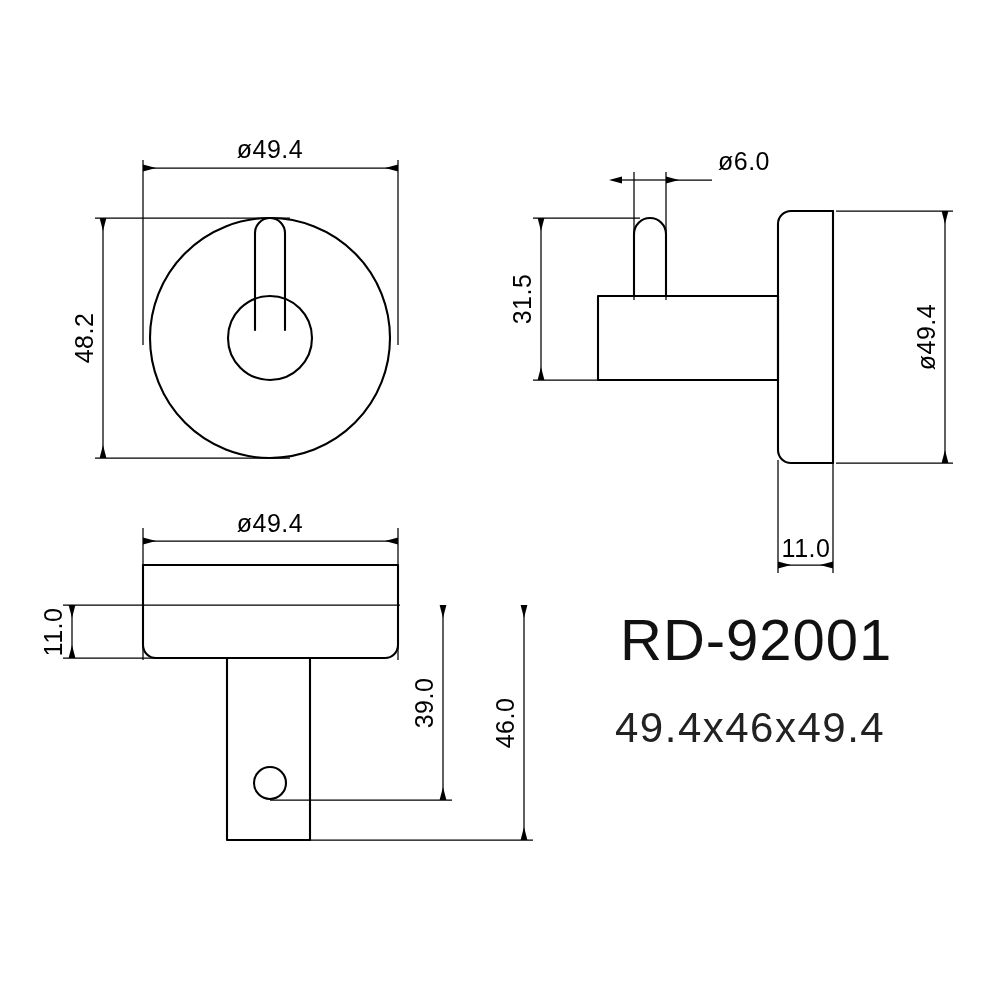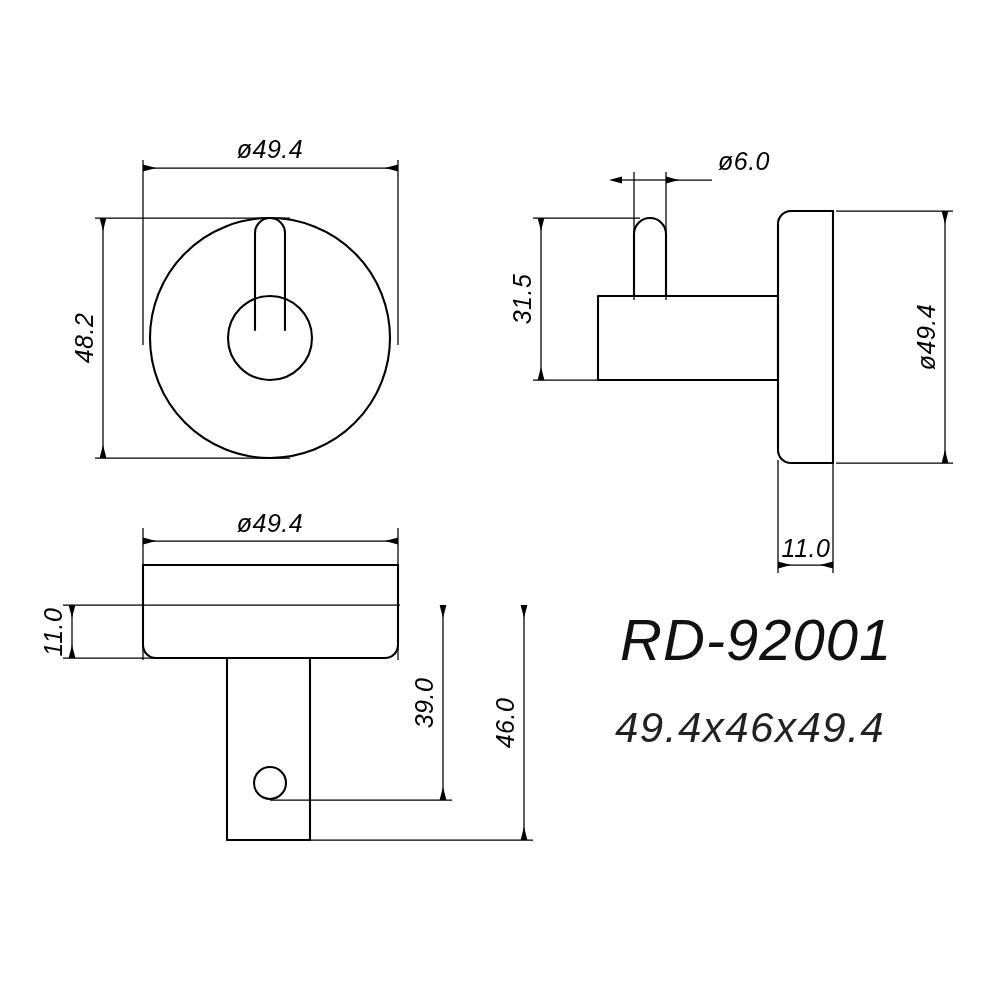--- a/index.html
+++ b/index.html
@@ -12,21 +12,20 @@
     height: 1000px;
     font-family: "Liberation Sans", sans-serif;
     overflow: hidden;
     position: relative;
   }
   #drawing-root {
     position: absolute;
     left: 0; top: 0;
     width: 1000px;
     height: 1000px;
-    font-style: italic;
   }
   svg#cad {
     display: block;
     width: 1000px;
     height: 1000px;
     background: #ffffff;
   }
   .part-line {
     fill: none;
     stroke: #000000;

